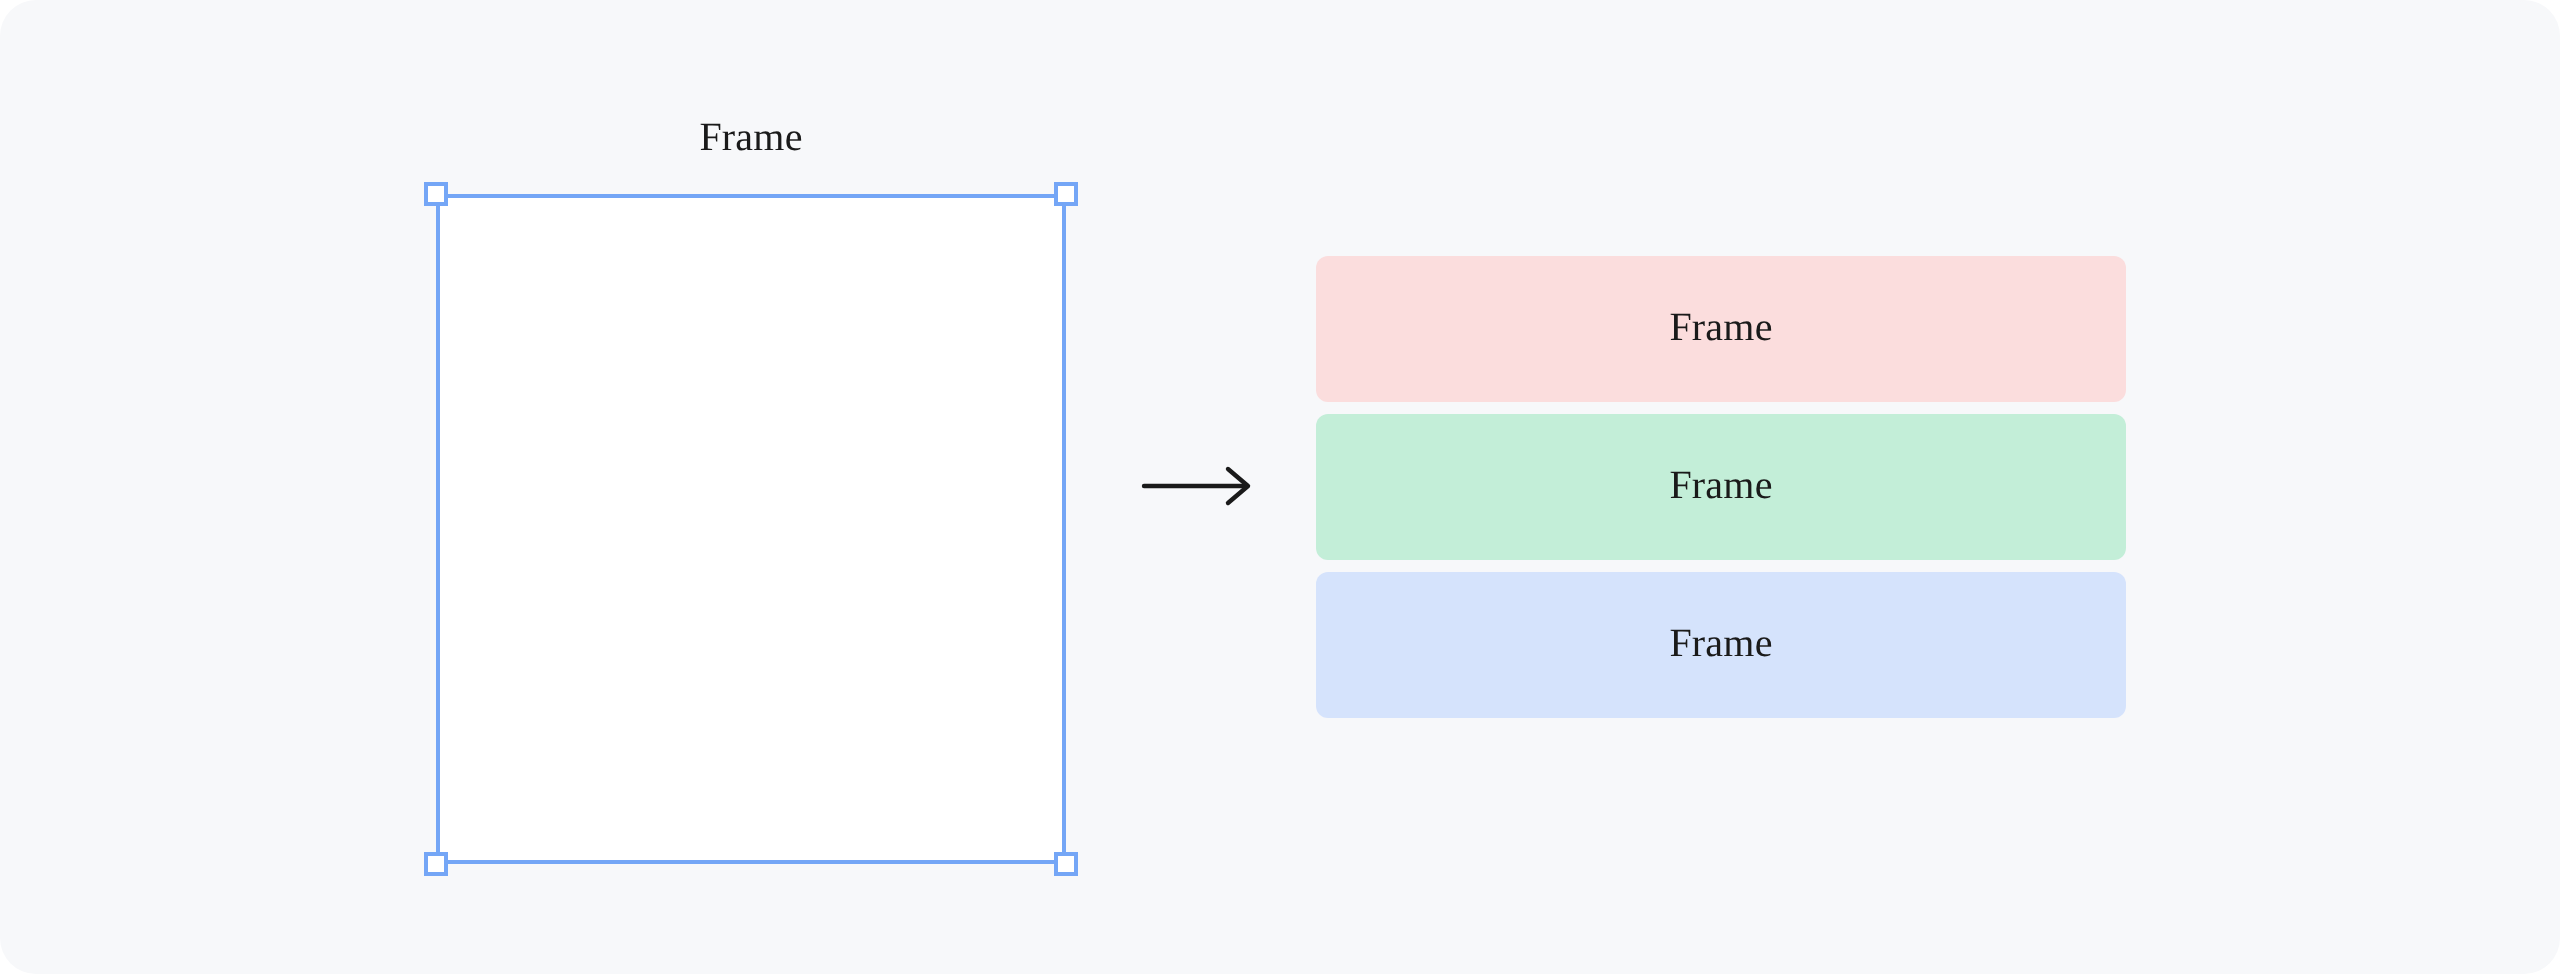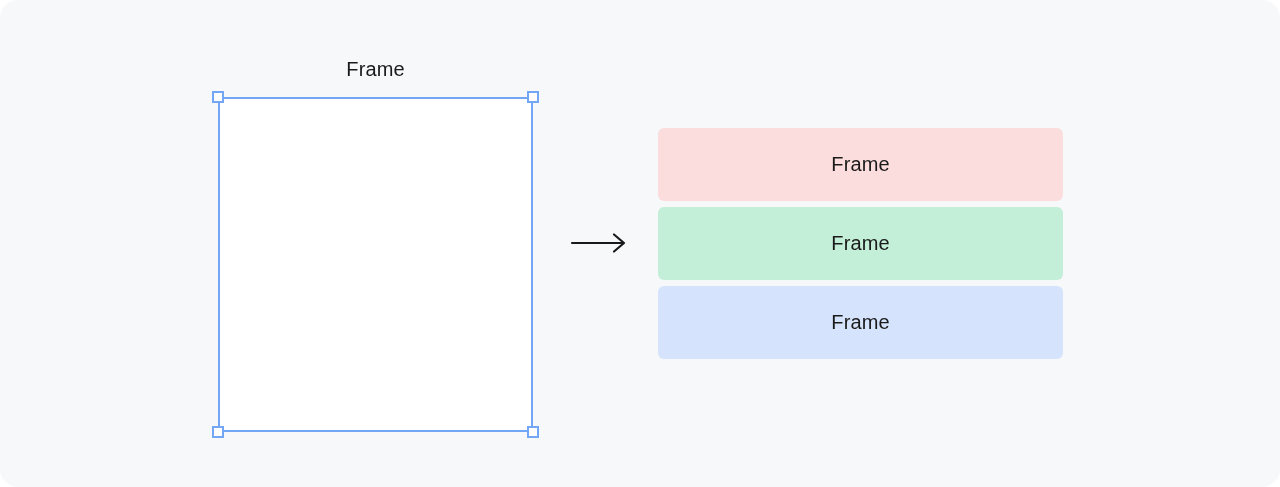--- a/index.html
+++ b/index.html
@@ -10,20 +10,21 @@
     height: 487px;
     overflow: hidden;
   }
   .canvas {
     position: relative;
     width: 1280px;
     height: 487px;
     background: #F7F8FA;
     border-radius: 18px;
     overflow: hidden;
+    font-family: Liberation Serif, serif;
   }
 
   
   .frame-label {
     position: absolute;
     left: 218px;
     top: 56px;
     width: 315px;
     text-align: center;
     font-size: 20px;

